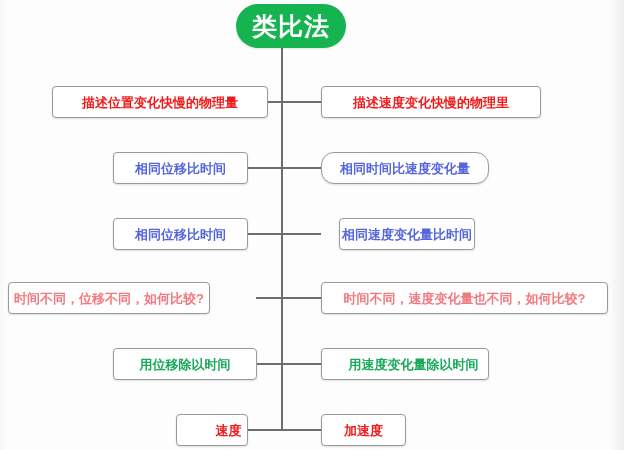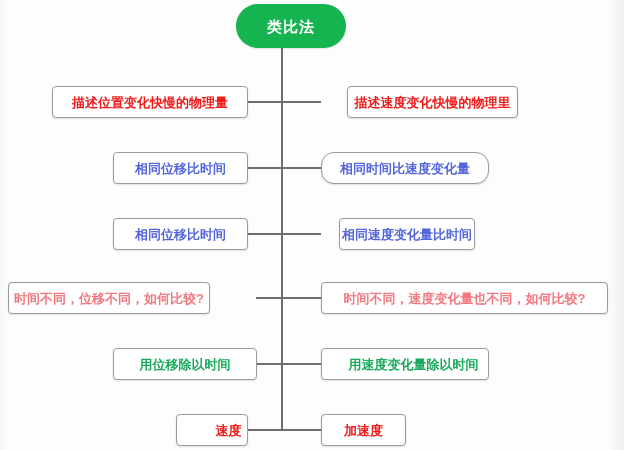--- a/index.html
+++ b/index.html
@@ -60,21 +60,21 @@
     height: 44px;
     background: #16b351;
     border-radius: 22px;
     box-shadow: 0 1px 2px rgba(0,0,0,0.10);
     display: flex;
     align-items: center;
     justify-content: center;
   }
   .root-label {
     color: #ffffff;
-    font-size: 15px;
+    font-size: 25px;
     font-weight: bold;
     letter-spacing: 1px;
     line-height: 1;
   }
 
   
   .node {
     position: absolute;
     box-sizing: border-box;
     height: 32px;
@@ -122,21 +122,21 @@
   <div class="conn rung" style="left:248px; top:363px; width:34px;"></div>
   <div class="conn rung" style="left:281px; top:363px; width:40px;"></div>
 
   <div class="conn rung" style="left:248px; top:429px; width:34px;"></div>
   <div class="conn rung" style="left:281px; top:429px; width:40px;"></div>
 
   <div class="root-node">
     <span class="root-label">类比法</span>
   </div>
 
-  <div class="node" style="left:52px; top:86px; width:196px;">
+  <div class="node" style="left:52px; top:86px; width:216px;">
     <span class="node-label t-red">描述位置变化快慢的物理量</span>
   </div>
 
   <div class="node" style="left:113px; top:152px; width:135px;">
     <span class="node-label t-blue">相同位移比时间</span>
   </div>
 
   <div class="node" style="left:113px; top:218px; width:135px;">
     <span class="node-label t-blue">相同位移比时间</span>
   </div>
@@ -146,21 +146,21 @@
   </div>
 
   <div class="node" style="left:113px; top:348px; width:144px;">
     <span class="node-label t-green">用位移除以时间</span>
   </div>
 
   <div class="node" style="left:176px; top:414px; width:72px;padding-left:33px;">
     <span class="node-label t-red">速度</span>
   </div>
 
-  <div class="node" style="left:321px; top:86px; width:171px;margin-left:26px;">
+  <div class="node" style="left:321px; top:86px; width:220px;">
     <span class="node-label t-red">描述速度变化快慢的物理里</span>
   </div>
 
   <div class="node" style="left:321px; top:152px; width:168px;border-radius:13px;">
     <span class="node-label t-blue">相同时间比速度变化量</span>
   </div>
 
   <div class="node" style="left:339px; top:218px; width:136px;">
     <span class="node-label t-blue">相同速度变化量比时间</span>
   </div>

